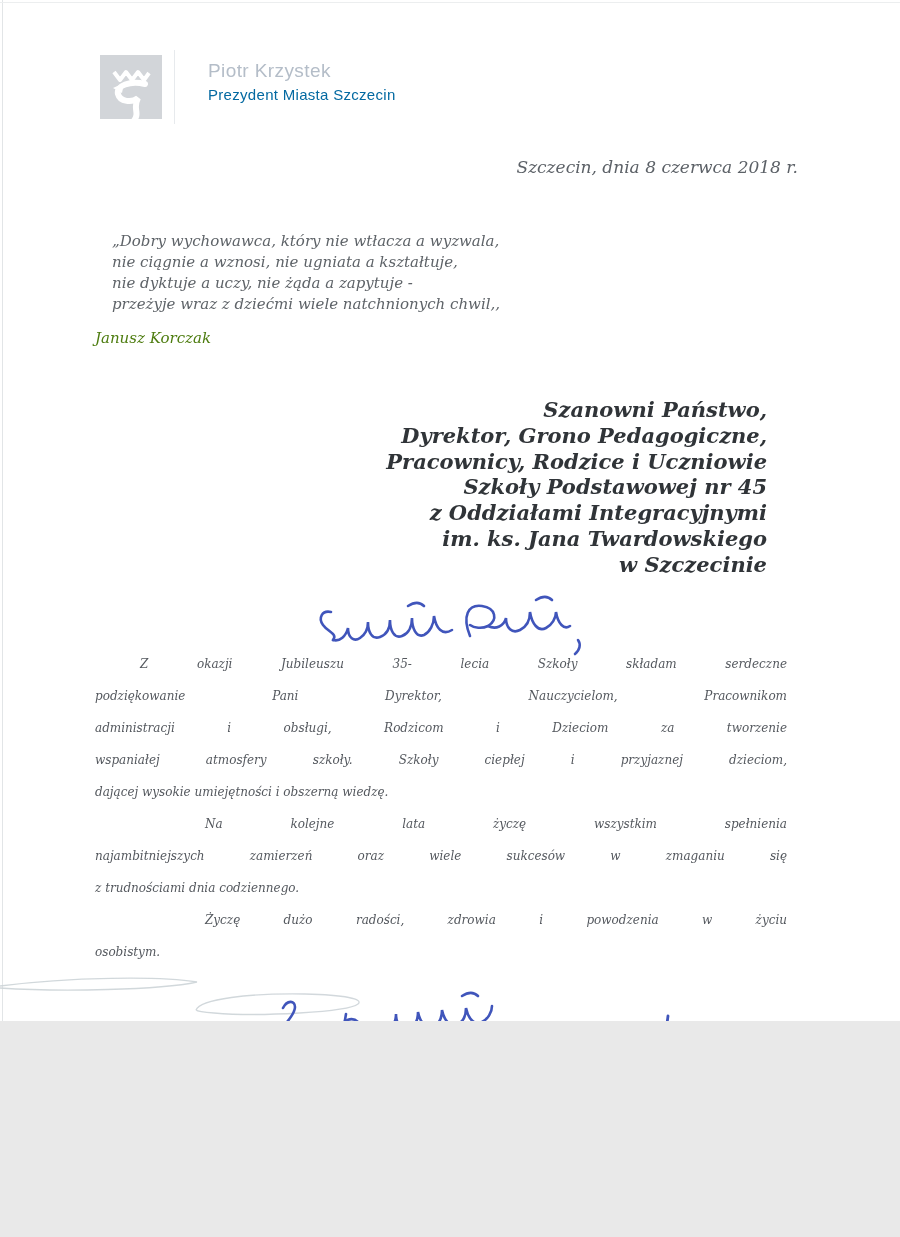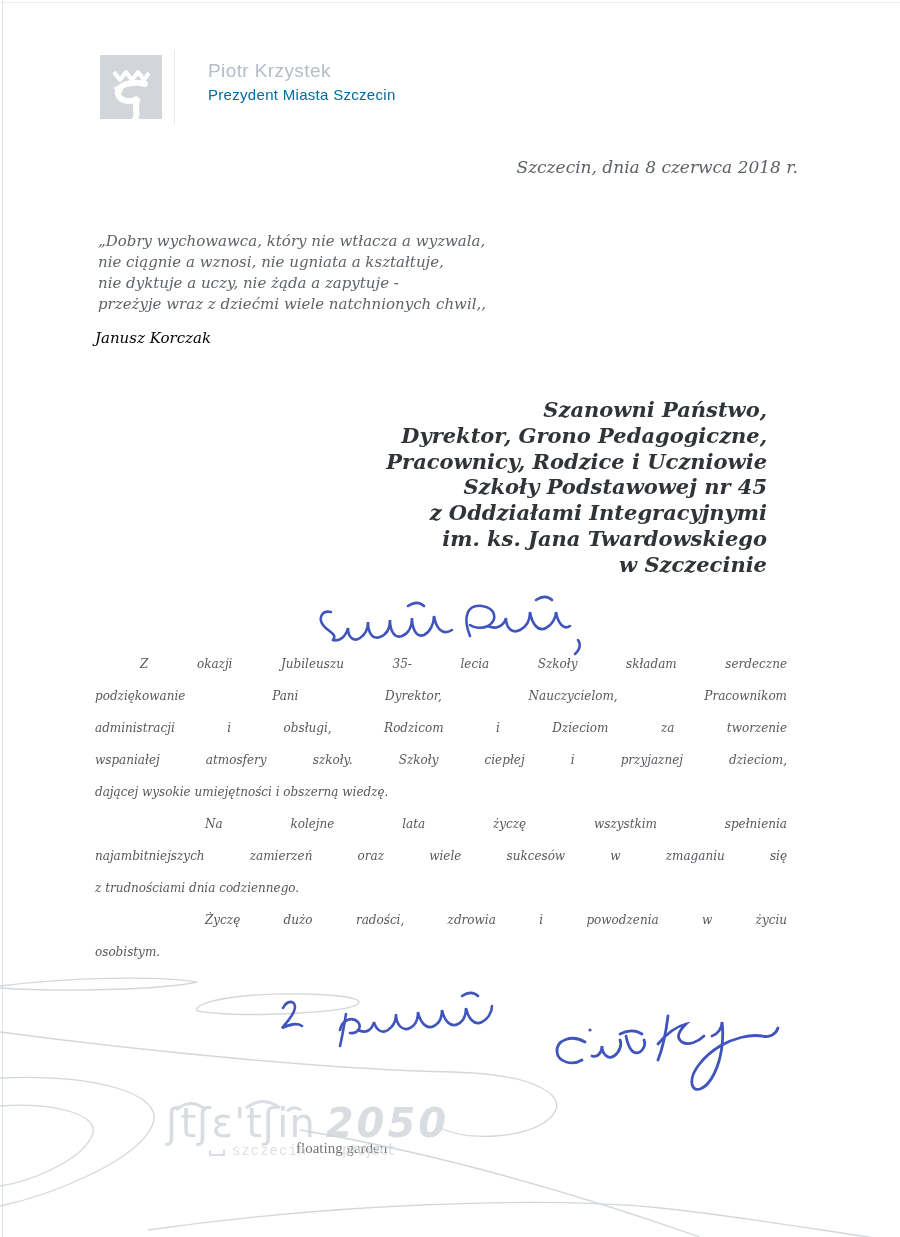--- a/index.html
+++ b/index.html
@@ -1,38 +1,38 @@
 <!DOCTYPE html>
 <html><head>
 <meta charset="utf-8">
 <style>
   html,body{margin:0;padding:0;background:#e9e9e9;}
   .page{
-    position:relative;width:900px;height:1237px;background:#ffffff;
+    position:relative;width:900px;height:1021px;background:#ffffff;
     overflow:hidden;font-family:"DejaVu Serif", serif;
   }
   
   .edge-left{position:absolute;left:2px;top:0;width:1px;height:100%;background:#e2e5e7;}
   .edge-top{position:absolute;left:0;top:2px;width:100%;height:1px;background:#eceeef;}
 
   
   .logo-box{position:absolute;left:100px;top:55px;width:62px;height:64px;}
   .header-divider{position:absolute;left:174px;top:50px;width:1px;height:74px;background:#e7eaed;}
   .hdr-name{position:absolute;left:208px;top:60px;font-family:"Liberation Sans",sans-serif;
     font-size:19px;color:#b4bdc8;letter-spacing:.4px;}
   .hdr-title{position:absolute;left:208px;top:86px;font-family:"Liberation Sans",sans-serif;
     font-size:15px;color:#0369a1;letter-spacing:.3px;}
 
   
   .date-line{position:absolute;right:102px;top:157px;font-style:italic;font-size:17px;color:#5c6167;}
 
   
-  .quote{position:absolute;left:98px;top:231px;font-style:italic;font-size:15px;
+  .quote{position:absolute;left:112px;top:231px;font-style:italic;font-size:15px;
     line-height:21px;color:#5e6368;}
-  .quote-author{position:absolute;left:95px;top:329px;font-style:italic;font-size:15px;color:#000000;}
+  .quote-author{position:absolute;left:95px;top:329px;font-style:italic;font-size:15px;color:#4d7c0f;}
 
   
   .addressee{position:absolute;right:133px;top:397px;text-align:right;
     font-style:italic;font-weight:700;font-size:21px;line-height:25.8px;color:#303438;}
 
   
   .body-text{position:absolute;left:95px;top:648px;width:692px;font-style:italic;
     font-size:12px;line-height:32px;color:#54585e;}
   .bline{text-align:justify;text-align-last:justify;}
   .bline.last{text-align-last:left;}

